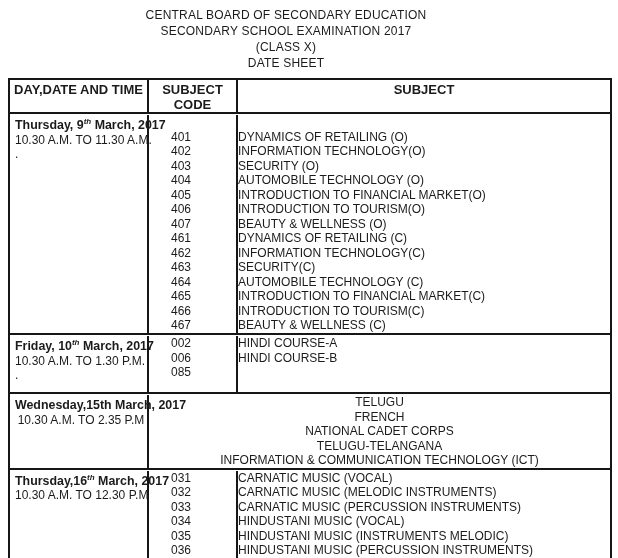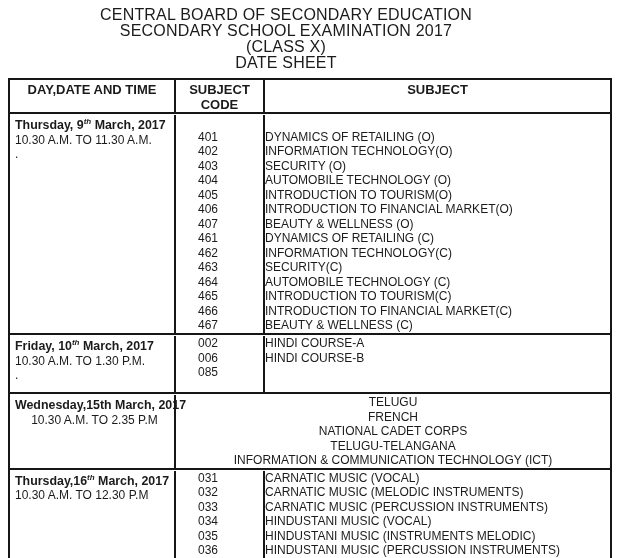--- a/index.html
+++ b/index.html
@@ -2,27 +2,27 @@
 <html><head>
 <meta charset="utf-8">
 <style>
   html,body{margin:0;padding:0;}
   body{
     width:618px;height:558px;overflow:hidden;background:#ffffff;
     font-family:"Liberation Sans",sans-serif;color:#1b1b1b;
     position:relative;
   }
   .title-wrap{width:572px;padding-top:7px;text-align:center;}
-  .title-line{font-size:16px;line-height:16px;letter-spacing:.2px;white-space:nowrap;text-align:center;}
+  .title-line{font-size:12px;line-height:16px;letter-spacing:.2px;white-space:nowrap;text-align:center;}
   .sheet-table{
     margin:7px 0 0 8px;width:604px;box-sizing:border-box;
     border:2px solid #161616;background:#fff;
   }
   .trow{display:flex;align-items:stretch;}
-  .col1{width:166px;box-sizing:border-box;border-right:2px solid #161616;padding-left:5px;}
+  .col1{width:139px;box-sizing:border-box;border-right:2px solid #161616;padding-left:5px;}
   .col2{width:89px;box-sizing:border-box;border-right:2px solid #161616;padding-left:22px;}
   .col3{flex:1;min-width:0;}
   .thead{border-bottom:2px solid #161616;min-height:31px;font-weight:700;font-size:13px;line-height:15px;}
   .thead .col1,.thead .col2,.thead .col3{padding-left:0;text-align:center;padding-top:2px;}
   .block{border-bottom:2px solid #161616;padding-top:1px;}
   .line{font-size:12px;line-height:14.5px;white-space:nowrap;}
   .date-line{font-weight:700;font-size:12.4px;}
   .date-line sup{font-size:8px;font-weight:700;font-style:italic;}
   .spacer{height:14.5px;}
 </style>
@@ -72,29 +72,29 @@
             <div class="line">465</div>
             <div class="line">466</div>
             <div class="line">467</div>
           </div>
           <div class="col3">
             <div class="spacer"></div>
             <div class="line">DYNAMICS OF RETAILING (O)</div>
             <div class="line">INFORMATION TECHNOLOGY(O)</div>
             <div class="line">SECURITY (O)</div>
             <div class="line">AUTOMOBILE TECHNOLOGY (O)</div>
+            <div class="line">INTRODUCTION TO FINANCIAL MARKET(O)</div>
             <div class="line">INTRODUCTION TO TOURISM(O)</div>
-            <div class="line">INTRODUCTION TO FINANCIAL MARKET(O)</div>
             <div class="line">BEAUTY &amp; WELLNESS (O)</div>
             <div class="line">DYNAMICS OF RETAILING (C)</div>
             <div class="line">INFORMATION TECHNOLOGY(C)</div>
             <div class="line">SECURITY(C)</div>
             <div class="line">AUTOMOBILE TECHNOLOGY (C)</div>
+            <div class="line">INTRODUCTION TO FINANCIAL MARKET(C)</div>
             <div class="line">INTRODUCTION TO TOURISM(C)</div>
-            <div class="line">INTRODUCTION TO FINANCIAL MARKET(C)</div>
             <div class="line">BEAUTY &amp; WELLNESS (C)</div>
           </div>
         </div>
         <div class="trow block" style="min-height: 56px;">
           <div class="col1">
             <div class="line date-line"><span>Friday, 10</span><sup>th</sup><span> March, 2017</span></div>
             <div class="line time-line">10.30 A.M. TO 1.30 P.M.</div>
             <div class="line note-line">.</div>
           </div>
           <div class="col2">

